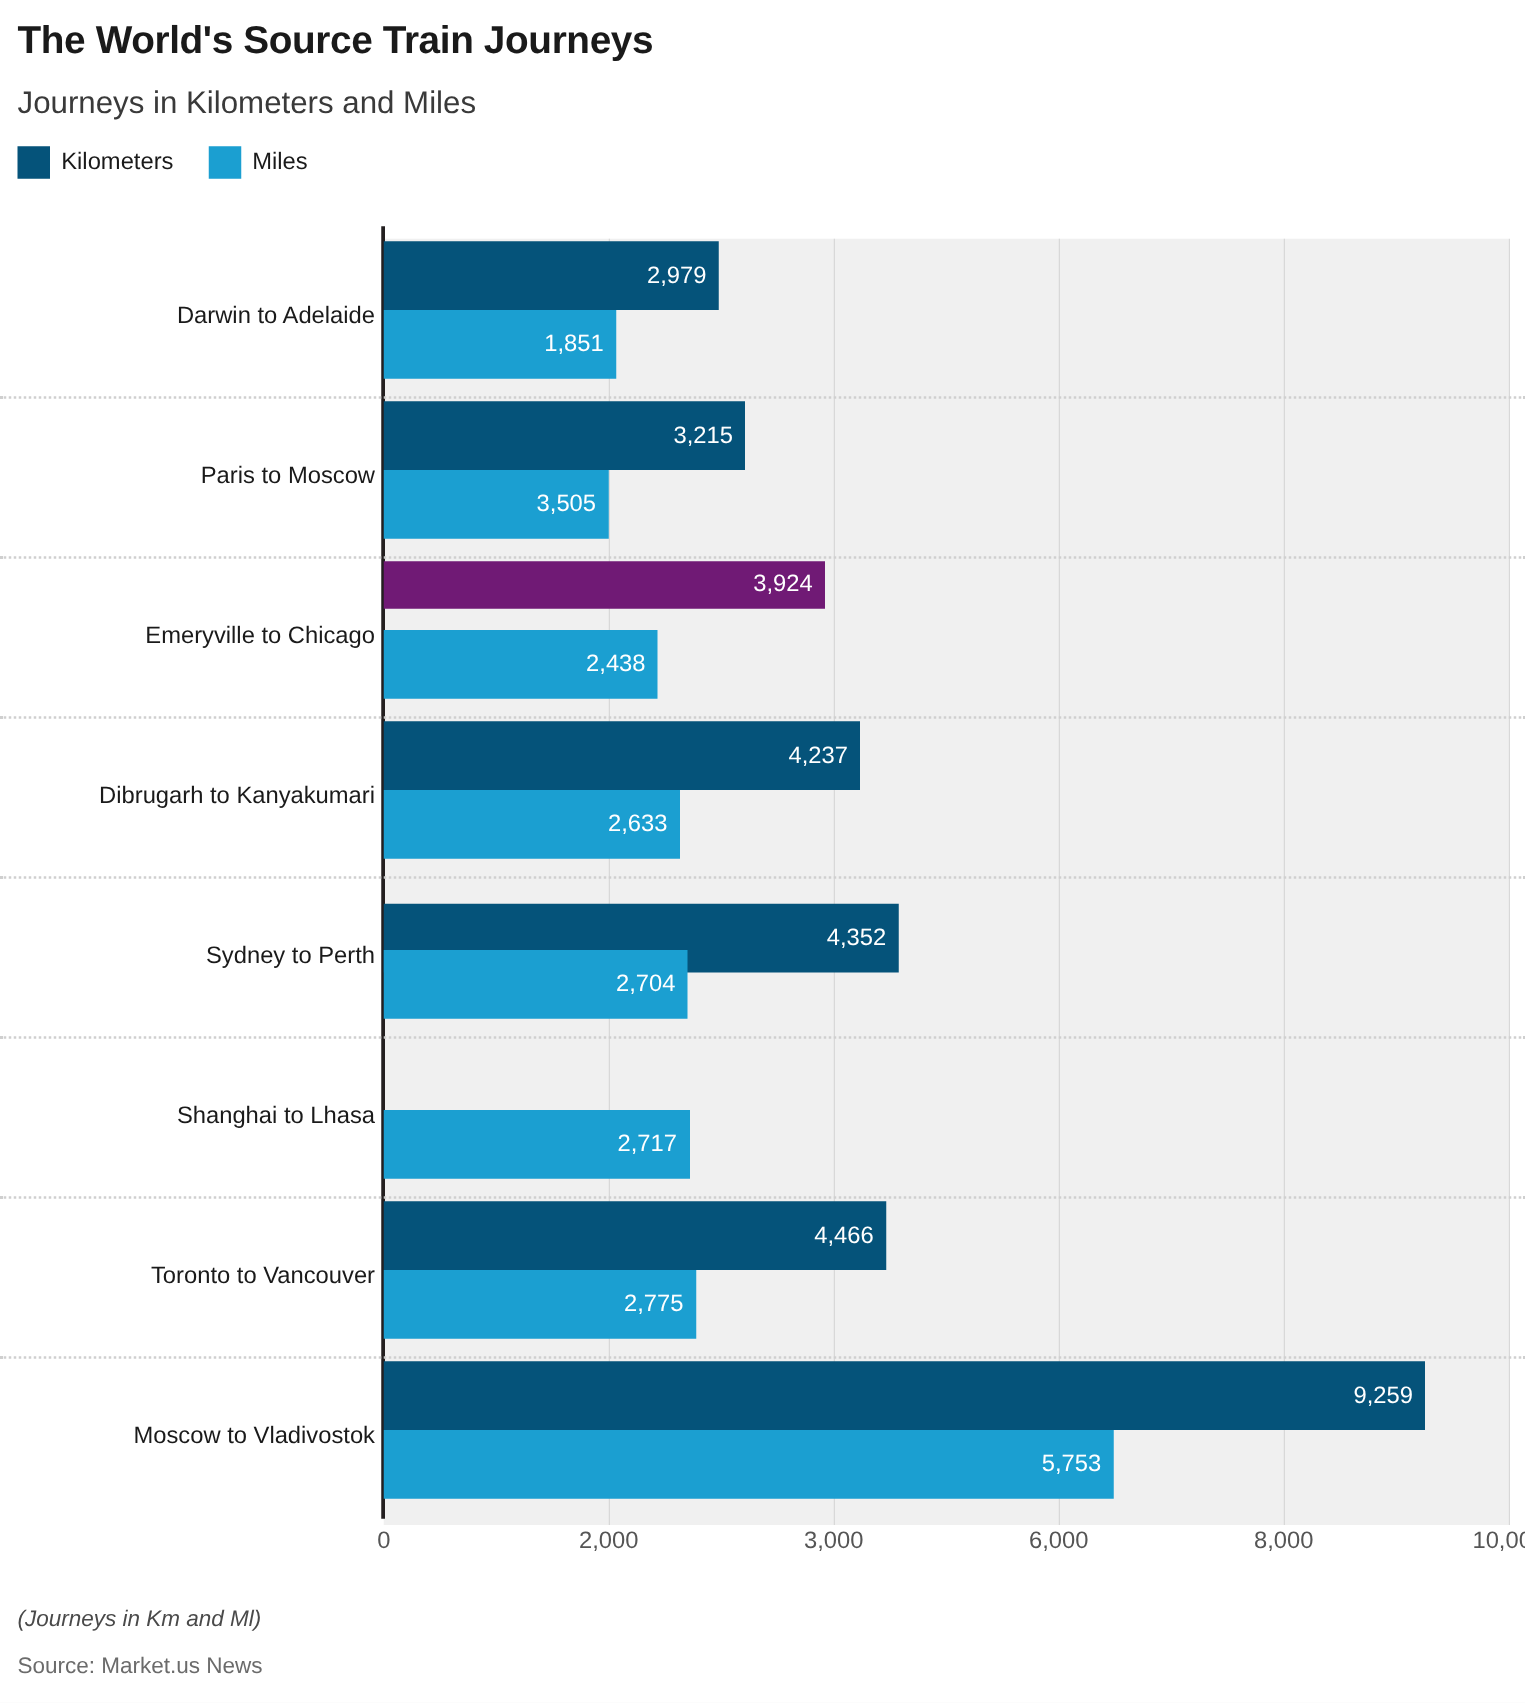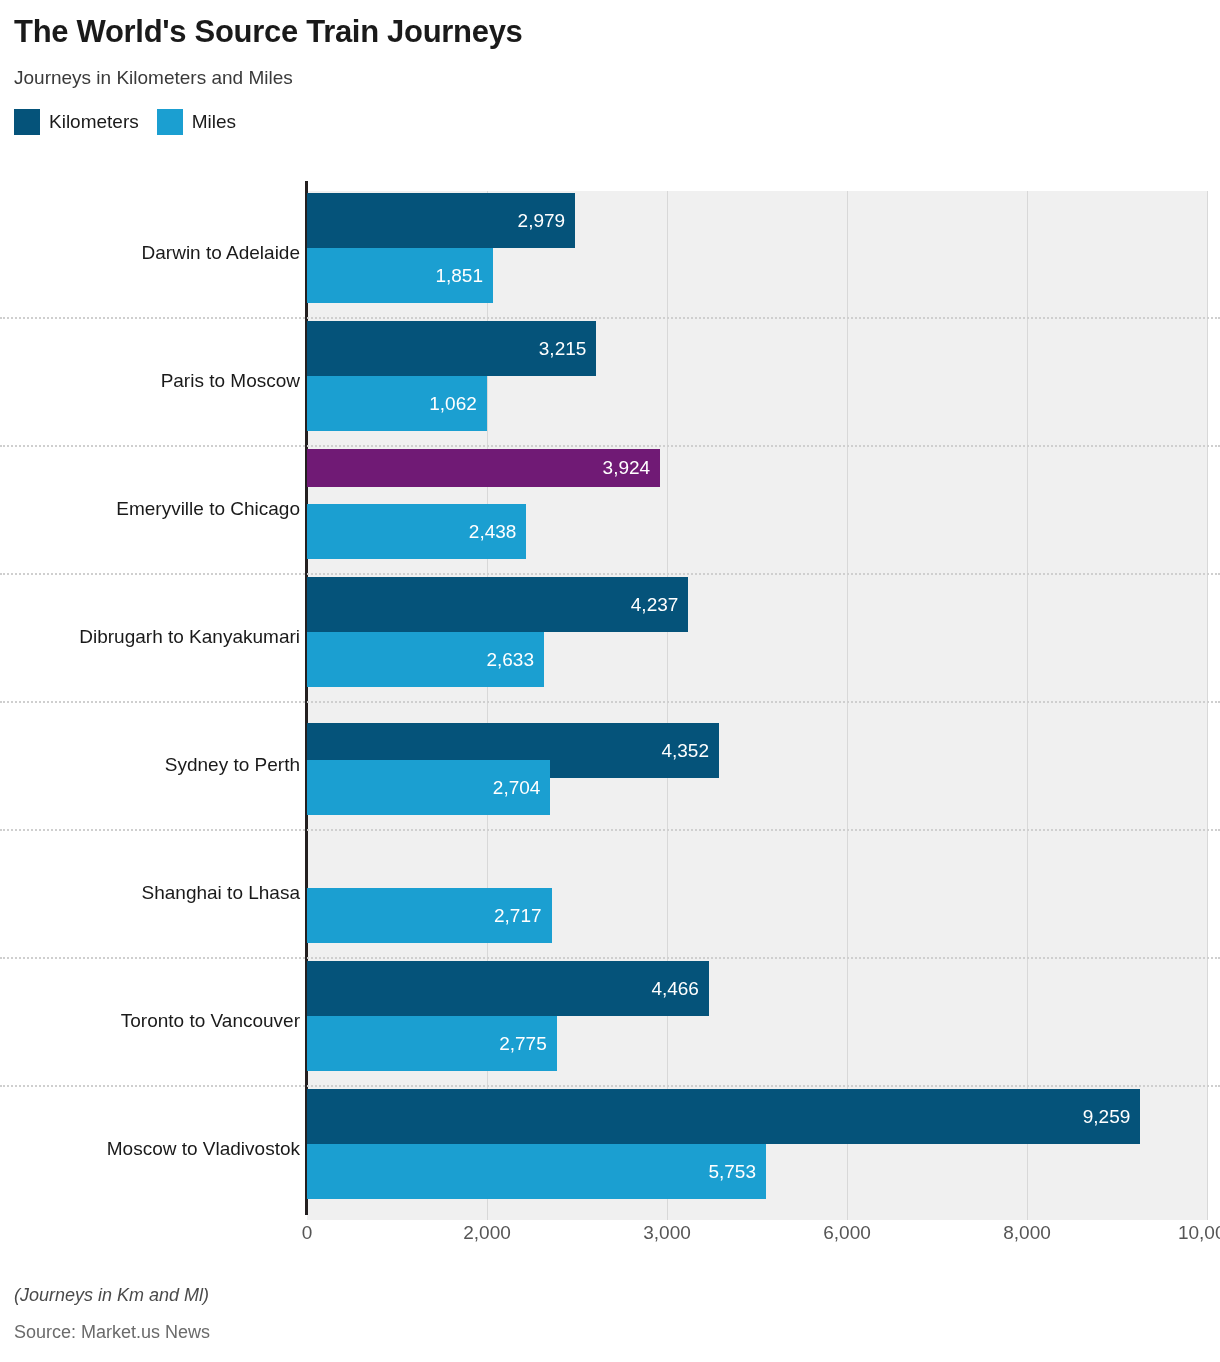--- a/index.html
+++ b/index.html
@@ -22,33 +22,33 @@
   }
   .chart-title {
     font-size: 31px;
     font-weight: bold;
     letter-spacing: -0.3px;
     color: #1a1a1a;
     line-height: 1.15;
     margin: 0;
   }
   .chart-subtitle {
-    font-size: 19px;
+    font-size: 25px;
     font-weight: normal;
     color: #3a3a3a;
     margin: 17px 0 0 0;
     line-height: 1.2;
   }
 
   
   .legend {
     display: flex;
     align-items: center;
     margin: 20px 12px 0 0;
-    gap: 18px;
+    gap: 28px;
   }
   .legend-item {
     display: flex;
     align-items: center;
     gap: 9px;
   }
   .legend-swatch {
     width: 26px;
     height: 26px;
     display: block;
@@ -216,21 +216,21 @@
         <div class="bar" style="top: 57px; height: 55px; width: 186px; background: rgb(27, 159, 209);">
           <span class="bar-value">1,851</span>
         </div>
       </div>
       <div class="group" style="top: 138px; height: 128px;">
         <div class="cat-label" style="top: 51px;">Paris to Moscow</div>
         <div class="bar" style="top: 2px; height: 55px; width: 289.35px; background: rgb(5, 83, 122);">
           <span class="bar-value">3,215</span>
         </div>
         <div class="bar" style="top: 57px; height: 55px; width: 179.82px; background: rgb(27, 159, 209);">
-          <span class="bar-value">1,062</span>
+          <span class="bar-value">3,505</span>
         </div>
       </div>
       <div class="group" style="top: 266px; height: 128px;">
         <div class="cat-label" style="top: 51px;">Emeryville to Chicago</div>
         <div class="bar" style="top: 2px; height: 38px; width: 353.16px; background: #701a75;">
           <span class="bar-value">3,924</span>
         </div>
         <div class="bar" style="top: 57px; height: 55px; width: 219.42px; background: rgb(27, 159, 209);">
           <span class="bar-value">2,438</span>
         </div>
@@ -266,21 +266,21 @@
         </div>
         <div class="bar" style="top: 57px; height: 55px; width: 249.75px; background: rgb(27, 159, 209);">
           <span class="bar-value">2,775</span>
         </div>
       </div>
       <div class="group" style="top: 906px; height: 128px;">
         <div class="cat-label" style="top: 51px;">Moscow to Vladivostok</div>
         <div class="bar" style="top: 2px; height: 55px; width: 833.31px; background: rgb(5, 83, 122);">
           <span class="bar-value">9,259</span>
         </div>
-        <div class="bar" style="top: 57px; height: 55px; width: 459px; background: rgb(27, 159, 209);">
+        <div class="bar" style="top: 57px; height: 55px; width: 584px; background: rgb(27, 159, 209);">
           <span class="bar-value">5,753</span>
         </div>
       </div>
     </div>
 </div>
 
 <div class="xaxis" id="xaxis">
     <div class="xtick" style="left: 307px;">0</div>
     <div class="xtick" style="left: 487px;">2,000</div>
     <div class="xtick" style="left: 667px;">3,000</div>

